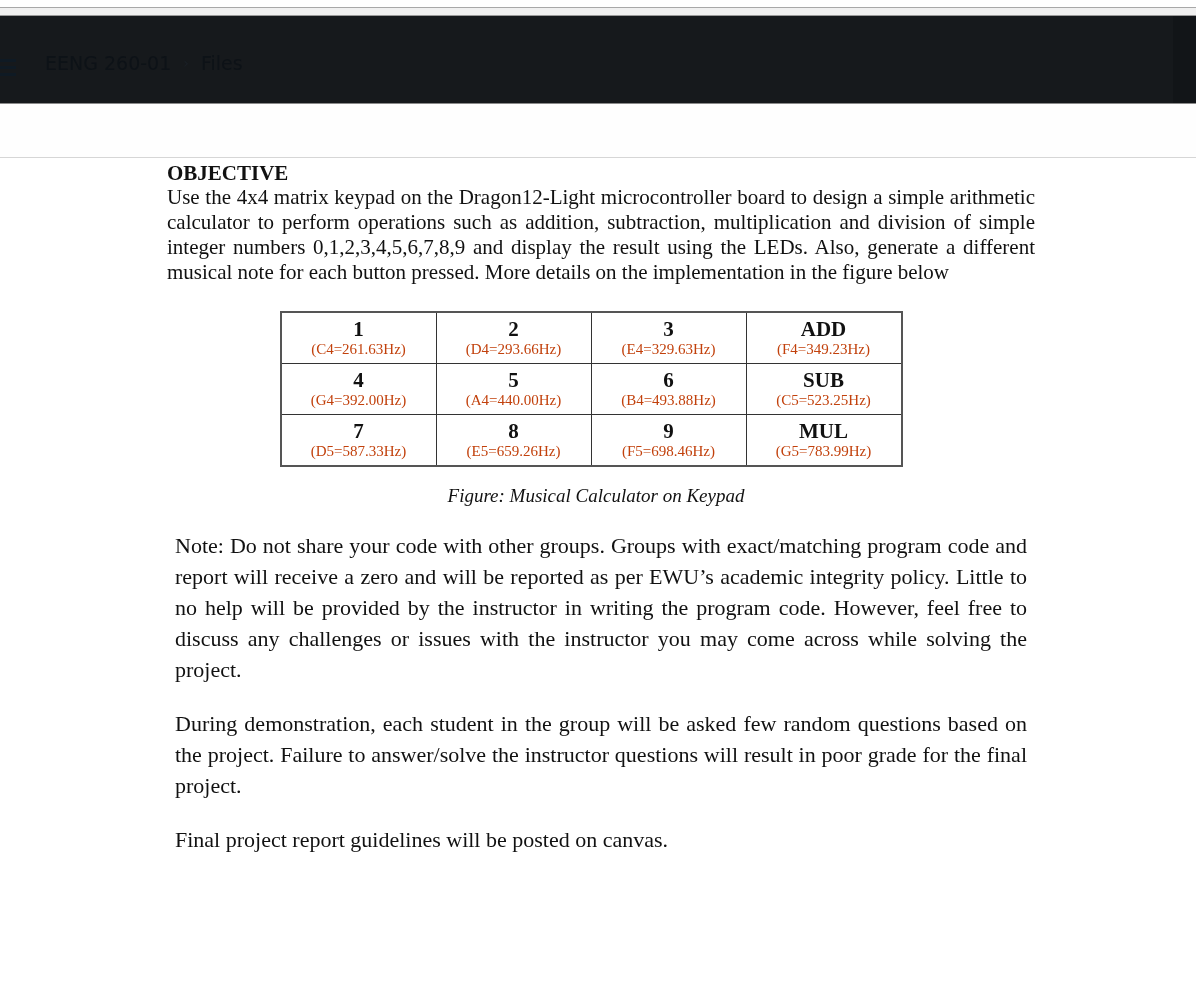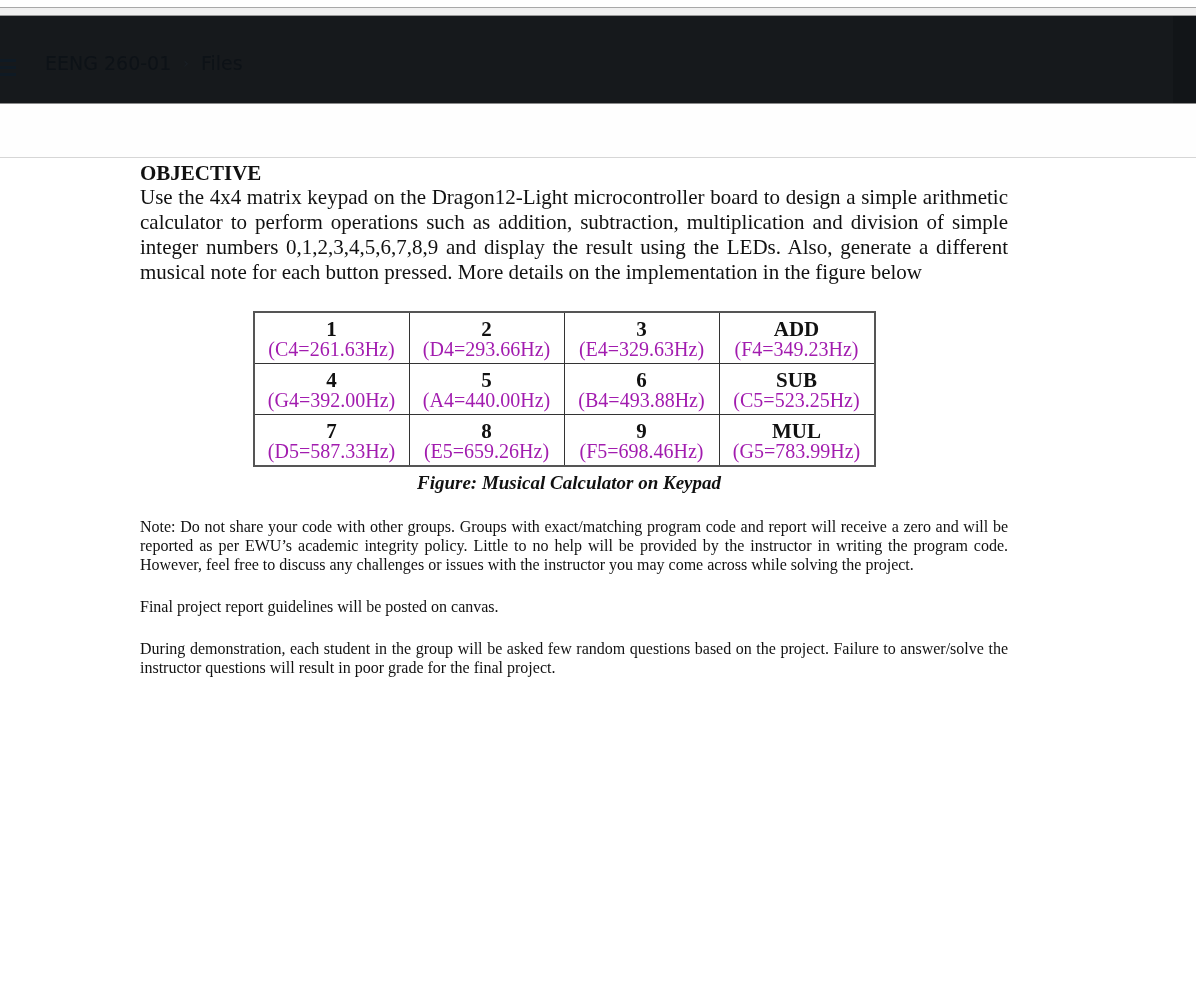--- a/index.html
+++ b/index.html
@@ -19,38 +19,38 @@
   .hamburger { position: absolute; left: 0; top: 43px; width: 16px; height: 18px; cursor: pointer; }
   .hamburger span { display: block; height: 3px; background: #0f1a24; margin-bottom: 4px; width: 16px; }
   .breadcrumb {
     position: absolute; left: 45px; top: 36px;
     font-family: "DejaVu Sans", sans-serif; font-size: 19px; color: #0d1217;
     display: flex; align-items: center; gap: 12px;
   }
   .breadcrumb .sep { font-size: 14px; color: #1a2027; }
   .subbar { position: absolute; left: 0; top: 104px; width: 1196px; height: 53px; background: #fefefe; border-bottom: 1px solid #d6d6d6; }
 
-  .doc { position: absolute; left: 140px; top: 158px; width: 868px; }
+  .doc { position: absolute; left: 167px; top: 158px; width: 868px; }
   .h-objective { font-weight: bold; font-size: 21px; margin: 3px 0 0 0; line-height: 24px; }
   .p-main { font-size: 21px; line-height: 25px; text-align: justify; margin: 0; }
   .h-desc { font-weight: bold; font-size: 19px; font-variant: small-caps; margin: 26px 0 0 0; line-height: 24px; }
   .p-desc { }
 
   .keypad-wrap { margin-top: 26px; display: flex; flex-direction: column; align-items: center; }
   table.keypad { border-collapse: collapse; margin-left: -20px; }
   table.keypad td {
     border: 1px solid #333; width: 154px; height: 50px; text-align: center; vertical-align: middle;
     padding: 0; line-height: 1;
   }
   table.keypad { border: 2px solid #555; }
   .key-label { display: block; font-weight: bold; font-size: 21px; line-height: 22px; }
-  .key-note { display: block; font-size: 20px; line-height: 18px; color: #a21caf; }
-  .caption { font-weight: bold; font-style: italic; font-size: 19px; margin-top: 5px; margin-left: -10px; }
+  .key-note { display: block; font-size: 15px; line-height: 18px; color: #c2410c; }
+  .caption { font-weight: normal; font-style: italic; font-size: 19px; margin-top: 18px; margin-left: -10px; }
 
-  .p-small { font-size: 16px; line-height: 19px; text-align: justify; margin: 0; }
+  .p-small { font-size: 22px; line-height: 31px; text-align: justify; margin: 8px; }
   .note { margin-top: 23px; }
   .gap { margin-top: 23px; }
 </style>
 </head>
 <body>
 
 <div class="topline"></div>
 <div class="topstrip"></div>
 
 <div class="header">
@@ -130,15 +130,15 @@
               <span class="key-label">MUL</span>
               <span class="key-note">(G5=783.99Hz)</span>
             </td>
           </tr>
         </tbody>
     </table>
     <div class="caption">Figure: Musical Calculator on Keypad</div>
   </div>
 
   <p class="p-small note">Note: Do not share your code with other groups. Groups with exact/matching program code and report will receive a zero and will be reported as per EWU’s academic integrity policy. Little to no help will be provided by the instructor in writing the program code. However, feel free to discuss any challenges or issues with the instructor you may come across while solving the project.</p>
+  <p class="p-small gap">During demonstration, each student in the group will be asked few random questions based on the project. Failure to answer/solve the instructor questions will result in poor grade for the final project.</p>
   <p class="p-small gap">Final project report guidelines will be posted on canvas.</p>
-  <p class="p-small gap">During demonstration, each student in the group will be asked few random questions based on the project. Failure to answer/solve the instructor questions will result in poor grade for the final project.</p>
 </div>
 
 </body></html>

